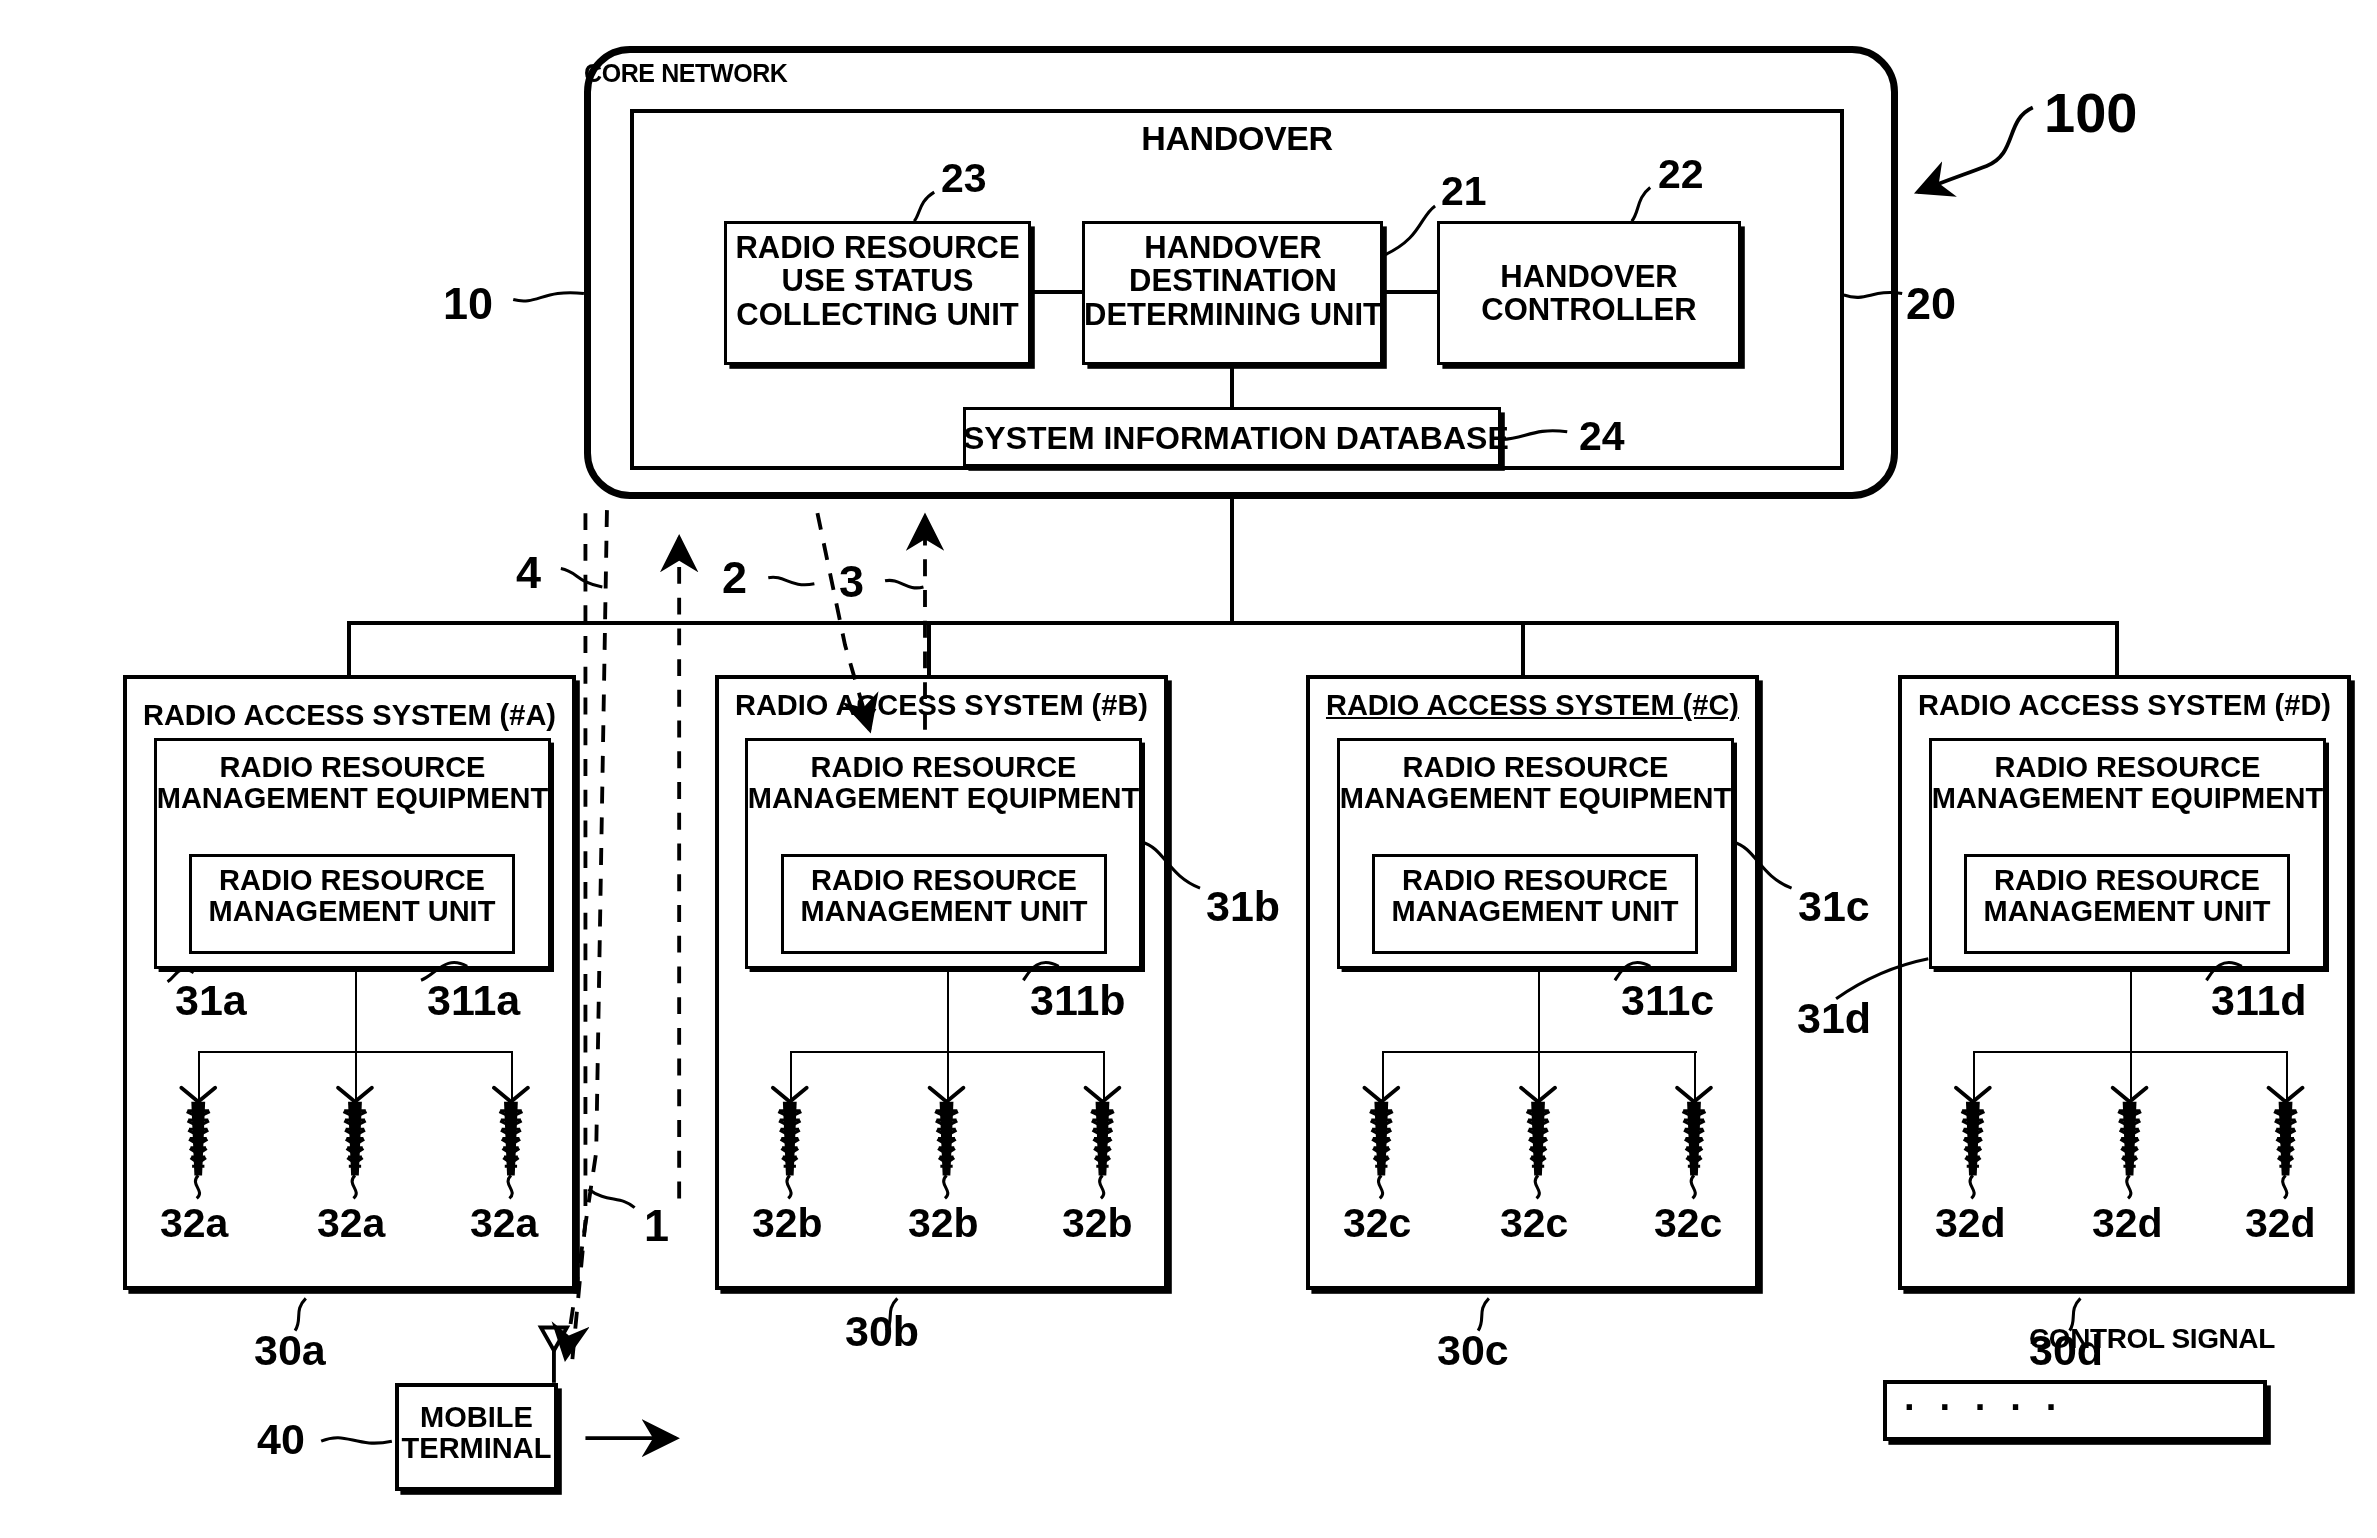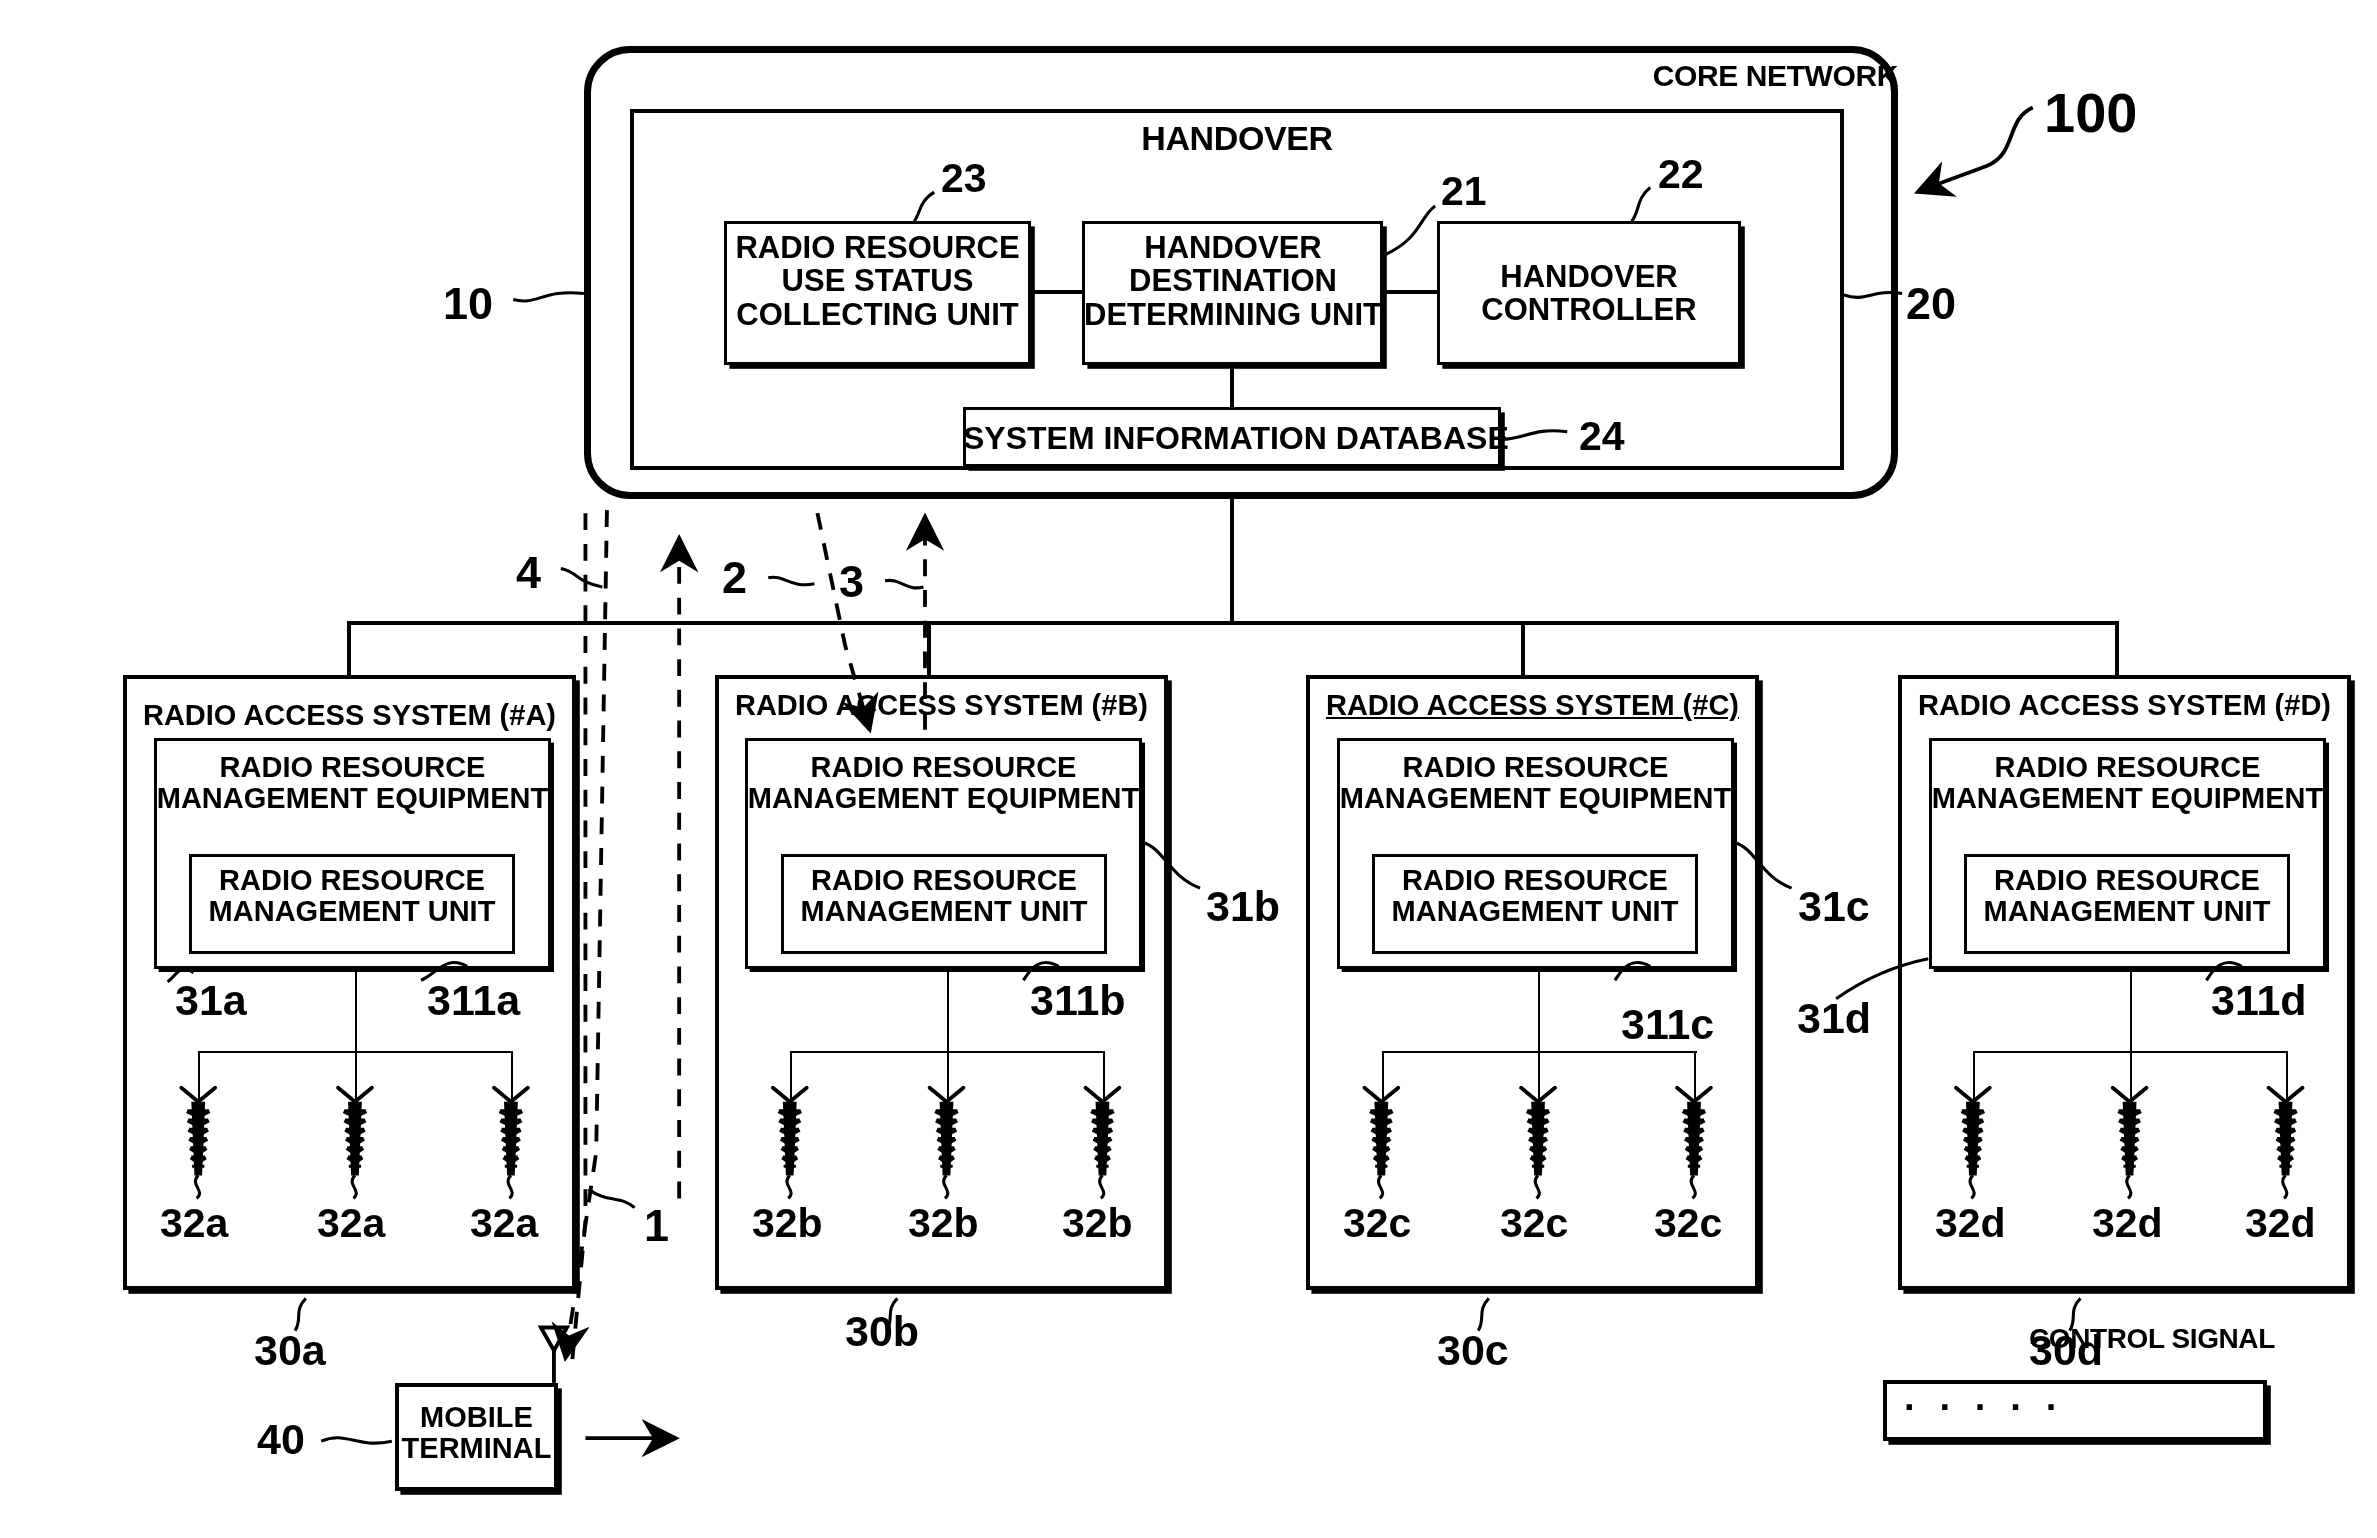--- a/index.html
+++ b/index.html
@@ -22,21 +22,21 @@
 
   svg.over{position:absolute;left:0;top:0;width:2377px;height:1538px;pointer-events:none;}
 </style>
 </head>
 <body>
 
 <div id="stage">
 
   <div class="abs" style="left:584px;top:46px;width:1314px;height:453px;border:7px solid #000;border-radius:46px;box-sizing:border-box;background:#fff;"></div>
 
-  <div class="abs lbl" style="left:584px;top:60px;width:1314px;text-align:right;font-size:30px;">CORE NETWORK</div>
+  <div class="abs lbl" style="left:584px;top:60px;width:1314px;text-align:left;font-size:25px;">CORE NETWORK</div>
 
   <div class="abs" style="left:630px;top:109px;width:1214px;height:361px;border:4.6px solid #000;box-sizing:border-box;background:#fff;"></div>
 
   <div class="abs lbl" style="left:630px;top:121px;width:1214px;text-align:center;font-size:34px;">
     <div>HANDOVER</div>
   </div>
 
   <div class="abs rect shadow" style="left:724px;top:221px;width:307px;height:144px;"></div>
   <div class="abs boxtxt" style="left:724px;top:231px;width:307px;font-size:31px;">
     <div>RADIO RESOURCE</div>
@@ -144,21 +144,21 @@
   <div class="abs boxtxt" style="left:1334px;top:752px;width:403px;font-size:29px;">
     <div>RADIO RESOURCE</div>
     <div>MANAGEMENT EQUIPMENT</div>
   </div>
   <div class="abs rect thin" style="left:1372px;top:854px;width:326px;height:100px;"></div>
   <div class="abs boxtxt" style="left:1372px;top:865px;width:326px;font-size:29px;">
     <div>RADIO RESOURCE</div>
     <div>MANAGEMENT UNIT</div>
   </div>
   <div class="abs ref" style="left:1798px;top:882px;font-size:43px;">31c</div>
-  <div class="abs ref" style="left:1621px;top:976px;font-size:43px;margin-top:24px;">311c</div>
+  <div class="abs ref" style="left:1621px;top:976px;font-size:43px;">311c</div>
 
   <div class="abs vline hair" style="left:1538px;top:970px;height:83px;"></div>
   <div class="abs hline hair" style="left:1382px;top:1051px;width:315px;"></div>
   <div class="abs vline hair" style="left:1382px;top:1051px;height:51px;"></div>
   <div class="abs vline hair" style="left:1538px;top:1051px;height:51px;"></div>
   <div class="abs vline hair" style="left:1694px;top:1051px;height:51px;"></div>
   <div class="abs ref" style="left:1343px;top:1200px;font-size:41px;">32c</div>
   <div class="abs ref" style="left:1500px;top:1200px;font-size:41px;">32c</div>
   <div class="abs ref" style="left:1654px;top:1200px;font-size:41px;">32c</div>
   <div class="abs ref" style="left:1437px;top:1326px;font-size:43px;">30c</div>

